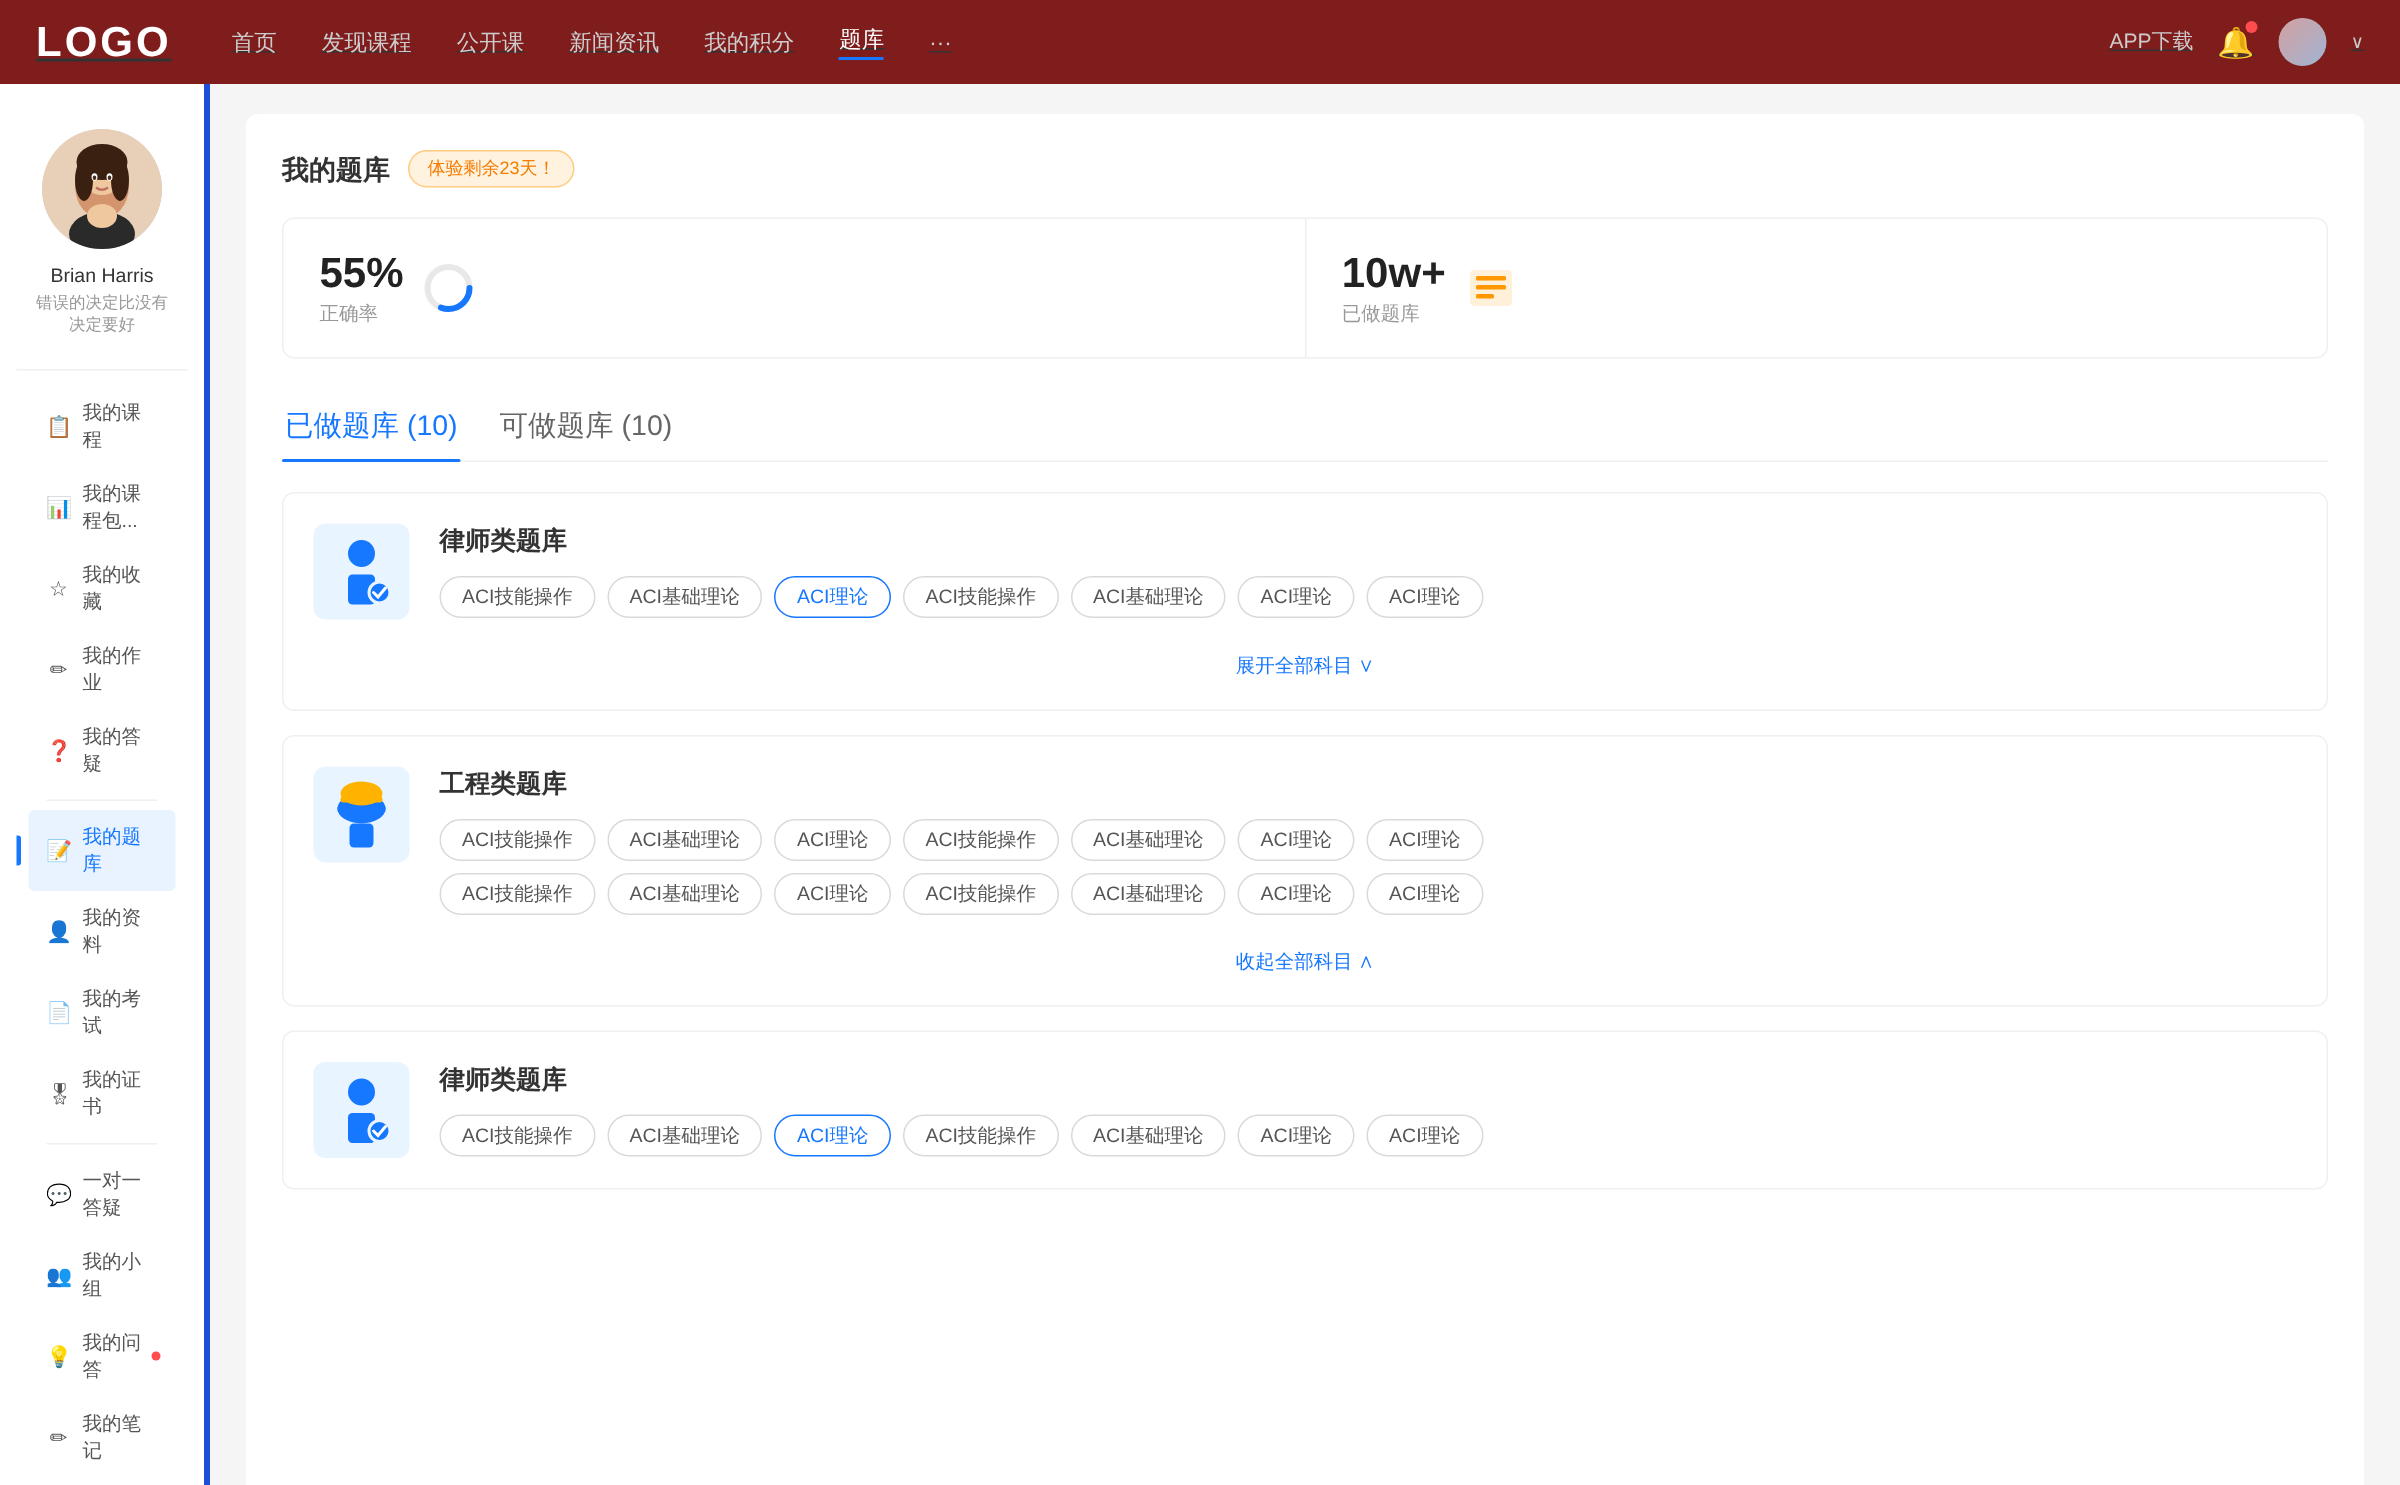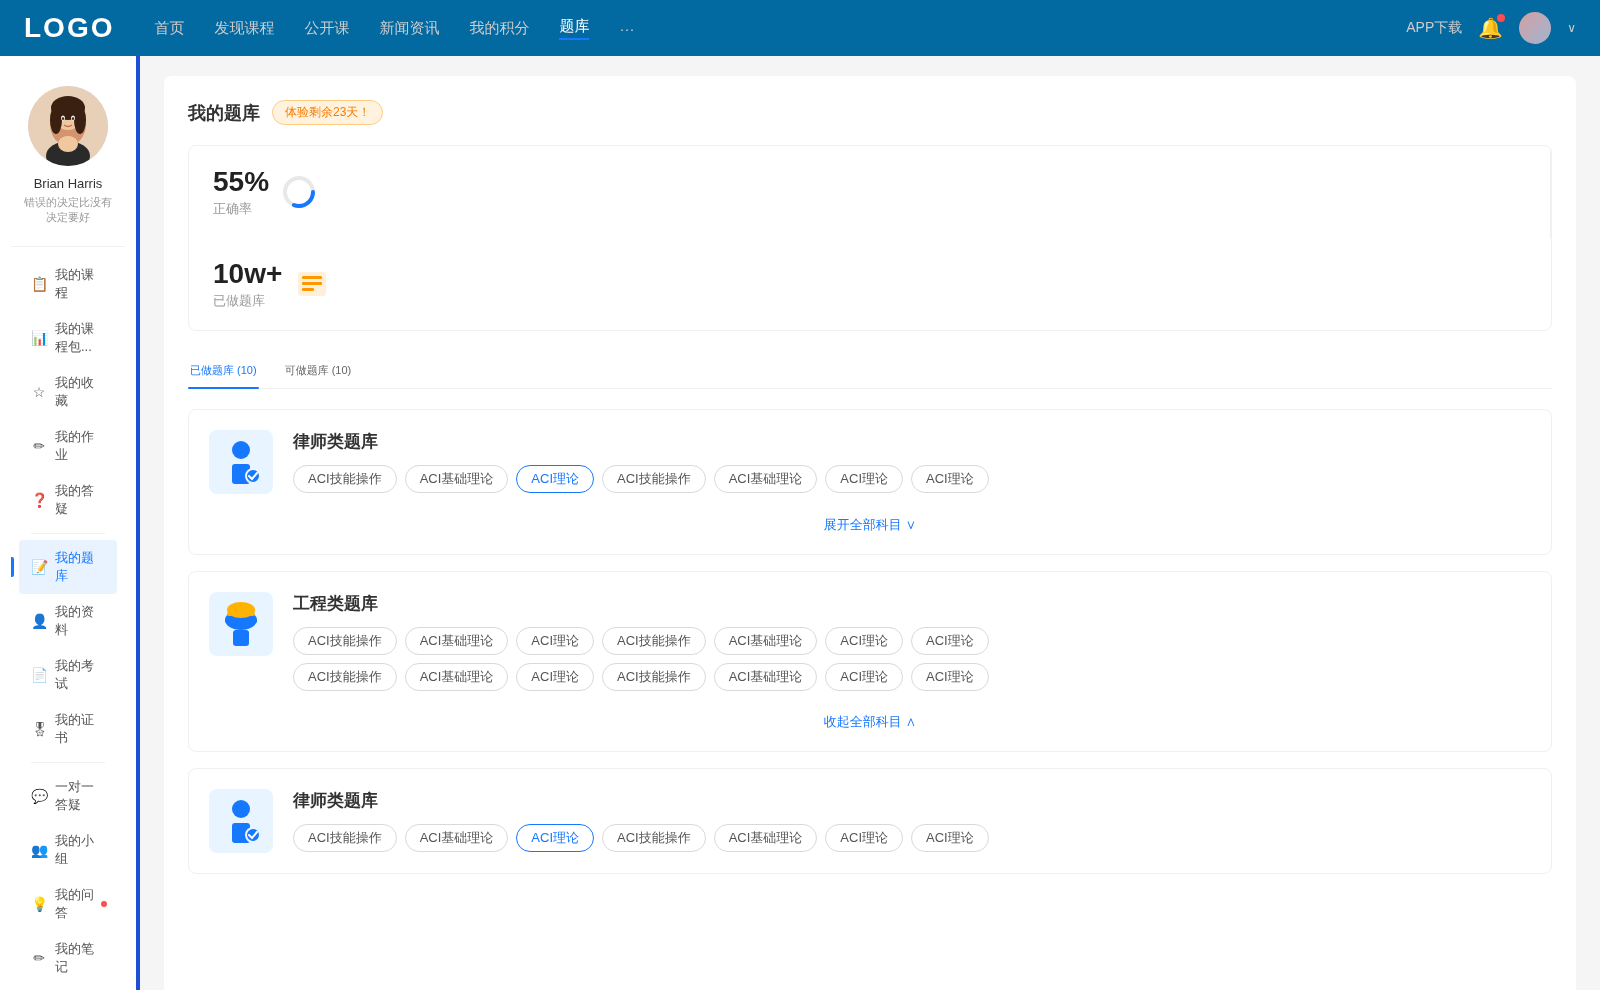--- a/index.html
+++ b/index.html
@@ -1,19 +1,19 @@
 <!DOCTYPE html>
 <html><head>
   <meta charset="utf-8">
   <style>
     * { margin: 0; padding: 0; box-sizing: border-box; }
     body { font-family: -apple-system, BlinkMacSystemFont, 'PingFang SC', 'Microsoft YaHei', sans-serif; background: #f5f5f5; font-size: 14px; color: #333; }
 
     
-    .topnav { display: flex; align-items: center; background: #0369a1; height: 56px; padding: 0 24px; position: relative; }
+    .topnav { display: flex; align-items: center; background: #7f1d1d; height: 56px; padding: 0 24px; position: relative; text-decoration: underline; }
     .topnav-logo { color: #fff; font-size: 28px; font-weight: 900; letter-spacing: 2px; margin-right: 40px; }
     .topnav-links { display: flex; align-items: center; gap: 30px; flex: 1; }
     .topnav-link { color: #ccc; font-size: 15px; cursor: pointer; text-decoration: none; }
     .topnav-link.active { color: #fff; border-bottom: 2px solid #1677ff; padding-bottom: 2px; }
     .topnav-right { display: flex; align-items: center; gap: 16px; }
     .topnav-app { color: #ccc; font-size: 14px; cursor: pointer; }
     .topnav-bell { position: relative; cursor: pointer; }
     .topnav-bell-icon { color: #ccc; font-size: 20px; }
     .topnav-bell-dot { position: absolute; top: -2px; right: -2px; width: 8px; height: 8px; background: #ff4d4f; border-radius: 50%; }
     .topnav-avatar { width: 32px; height: 32px; border-radius: 50%; background: #888; overflow: hidden; display: flex; align-items: center; justify-content: center; cursor: pointer; }
@@ -41,31 +41,31 @@
     
     .main { flex: 1; padding: 20px 24px; background: #f5f5f5; }
     .main-inner { background: #fff; border-radius: 8px; padding: 24px; min-height: 100%; }
 
     
     .page-header { display: flex; align-items: center; gap: 12px; margin-bottom: 20px; }
     .page-title { font-size: 18px; font-weight: 600; color: #333; }
     .trial-badge { background: #fff3e0; color: #f57c00; border: 1px solid #ffcc80; border-radius: 20px; padding: 3px 12px; font-size: 12px; text-align: right; }
 
     
-    .stats-row { display: flex; gap: 0; border: 1px solid #f0f0f0; border-radius: 8px; overflow: hidden; margin-bottom: 24px; flex-direction: column; }
+    .stats-row { display: flex; gap: 0; border: 1px solid #f0f0f0; border-radius: 8px; overflow: hidden; margin-bottom: 24px; }
     .stat-item { flex: 1; padding: 20px 24px; display: flex; align-items: center; gap: 12px; border-right: 1px solid #f0f0f0; }
     .stat-item:last-child { border-right: none; }
     .stat-text {}
     .stat-value { font-size: 28px; font-weight: 700; color: #222; }
     .stat-label { font-size: 13px; color: #999; margin-top: 2px; }
     .stat-icon { width: 36px; height: 36px; flex-shrink: 0; display: flex; align-items: center; justify-content: center; }
 
     
     .tabs { display: flex; gap: 24px; border-bottom: 1px solid #f0f0f0; margin-bottom: 20px; }
-    .tab { padding: 8px 2px 10px; font-size: 11px; cursor: pointer; color: #666; position: relative; }
+    .tab { padding: 8px 2px 10px; font-size: 19px; cursor: pointer; color: #666; position: relative; }
     .tab.active { color: #1677ff; font-weight: 500; }
     .tab.active::after { content: ''; position: absolute; bottom: -1px; left: 0; right: 0; height: 2px; background: #1677ff; border-radius: 2px; }
 
     
     .qbank-card { border: 1px solid #f0f0f0; border-radius: 8px; padding: 20px; margin-bottom: 16px; }
     .qbank-card-header { display: flex; align-items: flex-start; gap: 20px; }
     .qbank-icon { width: 64px; height: 64px; background: #e8f4ff; border-radius: 8px; display: flex; align-items: center; justify-content: center; flex-shrink: 0; }
     .qbank-info { flex: 1; }
     .qbank-title { font-size: 17px; font-weight: 600; margin-bottom: 12px; }
     .qbank-tags { display: flex; flex-wrap: wrap; gap: 8px; }

